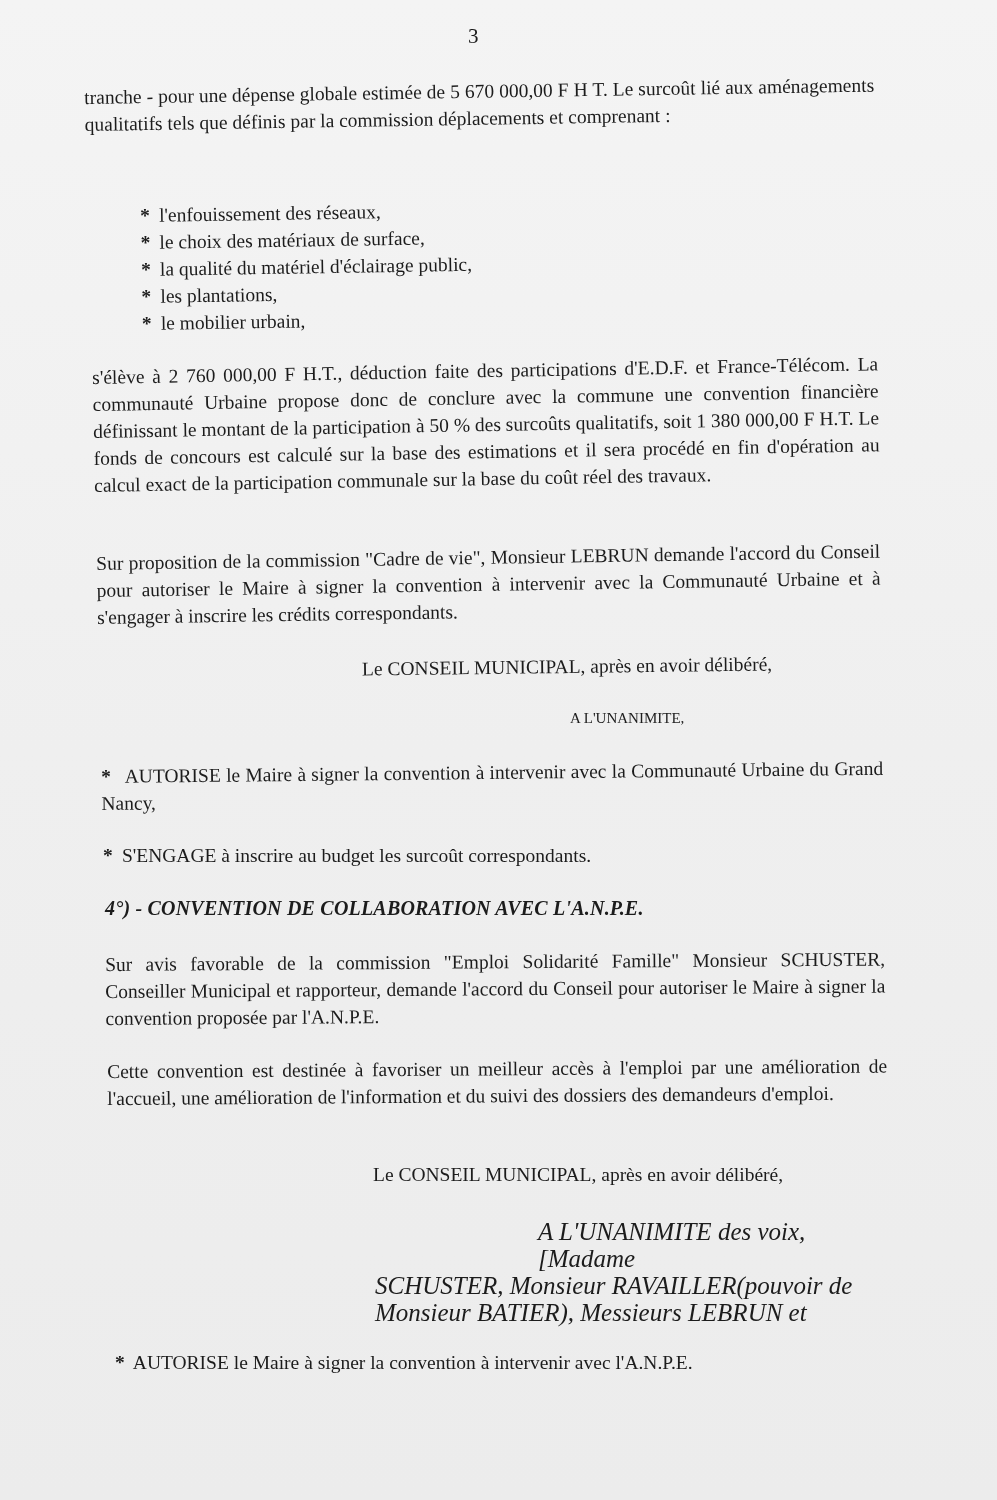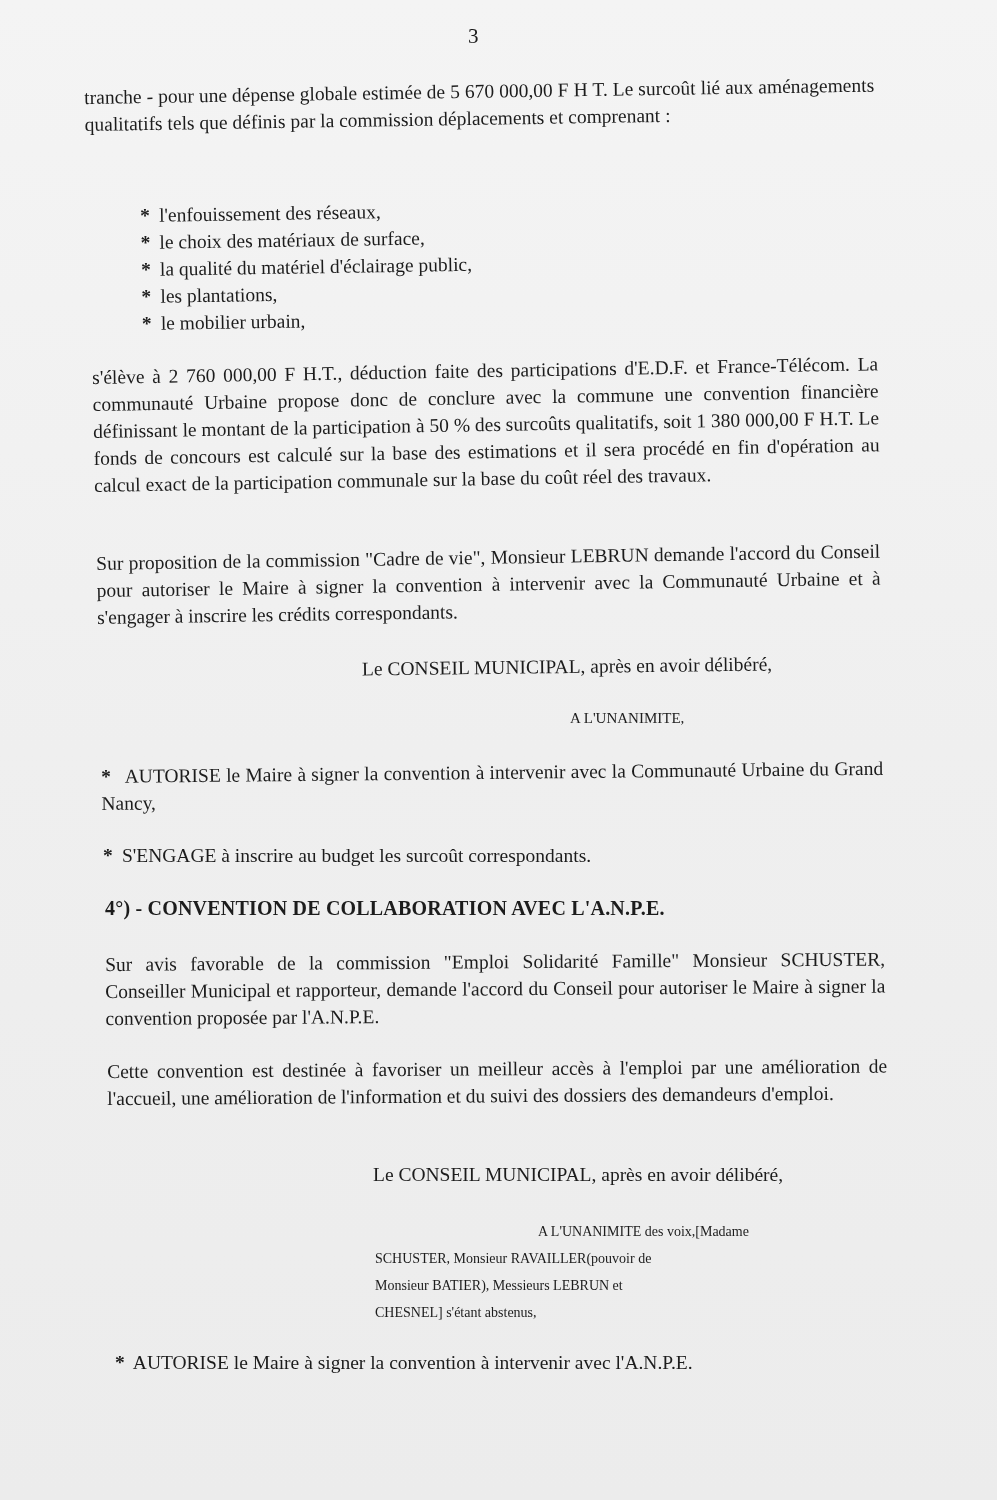--- a/index.html
+++ b/index.html
@@ -19,25 +19,25 @@
     .p1 { top: 84px; left: 84px; width: 790px; transform: rotate(-0.9deg); transform-origin: left top; }
     .bullets { top: 202px; left: 140px; font-size: 19.5px; line-height: 27px; transform: rotate(-0.9deg); transform-origin: left top; }
     .bullets div { white-space: nowrap; }
     .star { display: inline-block; width: 14px; font-weight: bold; }
     .p2 { top: 364px; left: 92px; width: 786px; transform: rotate(-1deg); transform-origin: left top; }
     .p3 { top: 550px; left: 96px; width: 784px; transform: rotate(-0.9deg); transform-origin: left top; }
     .center1 { top: 656px; left: 362px; font-size: 19.5px; white-space: nowrap; transform: rotate(-0.7deg); }
     .center2 { top: 710px; left: 522px; font-size: 15px; white-space: nowrap; margin-left: 48px; }
     .p4 { top: 763px; left: 101px; width: 782px; transform: rotate(-0.6deg); transform-origin: left top; }
     .p5 { top: 845px; left: 103px; font-size: 19.5px; white-space: nowrap; }
-    .heading { top: 897px; left: 105px; font-size: 20px; font-weight: bold; white-space: nowrap; letter-spacing: 0.2px; }
+    .heading { top: 897px; left: 105px; font-size: 20px; font-weight: bold; font-style: italic; white-space: nowrap; letter-spacing: 0.2px; }
     .p6 { top: 951px; left: 105px; width: 780px; transform: rotate(-0.4deg); transform-origin: left top; }
     .p7 { top: 1058px; left: 107px; width: 780px; transform: rotate(-0.4deg); transform-origin: left top; }
     .center3 { top: 1164px; left: 373px; font-size: 19.5px; white-space: nowrap; }
-    .votes { top: 1218px; left: 375px; width: 500px; font-size: 14px; line-height: 27px; }
+    .votes { top: 1218px; left: 375px; width: 500px; font-size: 25px; line-height: 27px; font-style: italic; }
     .votes .indent { padding-left: 163px; }
     .p8 { top: 1352px; left: 115px; font-size: 19.5px; white-space: nowrap; }
   </style>
 </head>
 <body>
 
 <div class="page">
 
   <div class="abs pnum">3</div>
 
@@ -67,18 +67,17 @@
   <div class="abs p p6">Sur avis favorable de la commission "Emploi Solidarité Famille" Monsieur SCHUSTER, Conseiller Municipal et rapporteur, demande l'accord du Conseil pour autoriser le Maire à signer la convention proposée par l'A.N.P.E.</div>
 
   <div class="abs p p7">Cette convention est destinée à favoriser un meilleur accès à l'emploi par une amélioration de l'accueil, une amélioration de l'information et du suivi des dossiers des demandeurs d'emploi.</div>
 
   <div class="abs center3">Le CONSEIL MUNICIPAL, après en avoir délibéré,</div>
 
   <div class="abs votes">
     <div class="indent">A L'UNANIMITE des voix,[Madame</div>
     <div>SCHUSTER, Monsieur RAVAILLER(pouvoir de</div>
     <div>Monsieur BATIER), Messieurs LEBRUN et</div>
-    <div>CHESNEL] s'étant abstenus,</div>
   </div>
 
   <div class="abs p8"><span class="star">*</span> <span>AUTORISE le Maire à signer la convention à intervenir avec l'A.N.P.E.</span></div>
 
 </div>
 
 </body></html>

